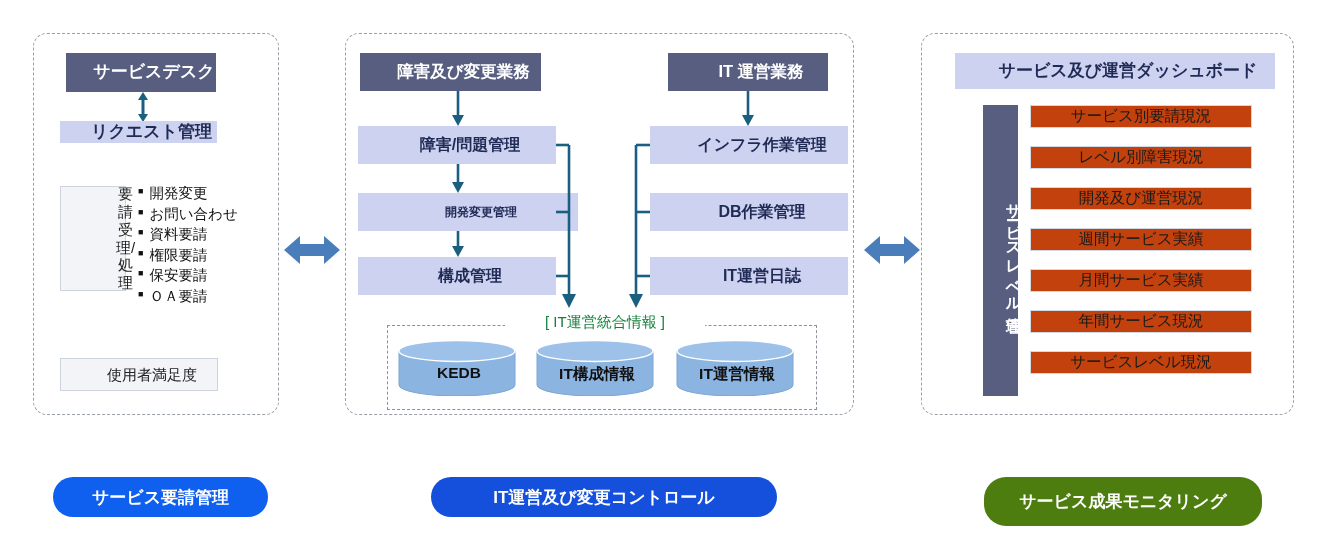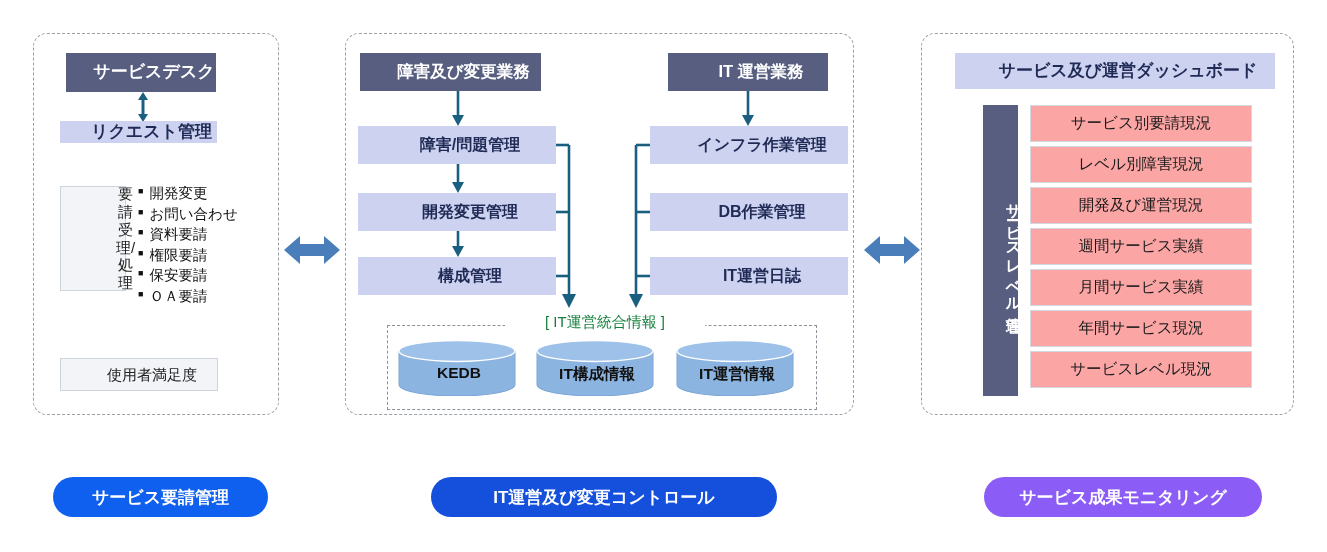--- a/index.html
+++ b/index.html
@@ -54,21 +54,21 @@
   #satisfaction{left:60px; top:358px;width:158px;height:33px;font-size:15px;}
 
   
   #arrow-sd-rm{position:absolute;left:135px;top:92px;width:16px;height:30px;}
 
   
   #incident-biz{left:360px;top:53px; width:181px;height:38px;font-size:16.5px;}
   #it-ops-biz  {left:668px;top:53px; width:160px;height:38px;font-size:16.5px;}
 
   #m-inc   {left:358px;top:126px;width:198px;height:38px;font-size:16px;}
-  #m-dev   {left:358px;top:193px;width:198px;height:38px;font-size:16px;}
+  #m-dev   {left:358px;top:193px;width:220px;height:38px;font-size:12px;}
   #m-cfg   {left:358px;top:257px;width:198px;height:38px;font-size:16px;}
   #m-infra {left:650px;top:126px;width:198px;height:38px;font-size:16px;}
   #m-db    {left:650px;top:193px;width:198px;height:38px;font-size:16px;}
   #m-log   {left:650px;top:257px;width:198px;height:38px;font-size:16px;}
 
   #integrated-box{
     position:absolute;left:387px;top:325px;width:430px;height:85px;
     border:1.4px dashed #8b9099;box-sizing:border-box;background:#ffffff;
   }
   #integrated-label{
@@ -92,40 +92,40 @@
 
   
   #dashboard-title{left:955px;top:53px;width:320px;height:36px;font-size:17px;}
   #slm-bar{
     left:983px;top:105px;width:35px;height:291px;font-size:15.5px;
     background:#575e7f;color:#ffffff;font-weight:bold;
     writing-mode:vertical-rl;text-orientation:upright;
     letter-spacing:1px;
   }
   .rrow{
-    position:absolute;left:1030px;width:222px;height:37px;
-    box-sizing:border-box;background:#fca5a5;border:1px solid #d2d8e2;
+    position:absolute;left:1030px;width:222px;height:23px;
+    box-sizing:border-box;background:#c2410c;border:1px solid #d2d8e2;
     display:flex;align-items:center;justify-content:center;
     font-size:15.5px;color:#1a1a1a;
   }
 
   
   .dbl-arrow{position:absolute;width:56px;height:38px;}
   #arrow-l-m{left:284px;top:231px;}
   #arrow-m-r{left:864px;top:231px;}
 
   
   .pill{
     position:absolute;border-radius:22px;
     display:flex;align-items:center;justify-content:center;
     color:#ffffff;font-weight:bold;
   }
   #pill-left {left:53px; top:477px;width:215px;height:40px;background:#1060f0;font-size:17px;}
   #pill-mid  {left:431px;top:477px;width:346px;height:40px;background:#1450dc;font-size:17px;}
-  #pill-right{left:984px;top:477px;width:278px;height:40px;background:#8b5cf6;font-size:17px;}
+  #pill-right{left:984px;top:477px;width:278px;height:49px;background:#4d7c0f;font-size:17px;}
 </style>
 </head>
 <body>
 
 <div class="stage">
 
   <div class="panel" id="panel-left"></div>
 
   <div class="box dark" id="service-desk">サービスデスク</div>
 

